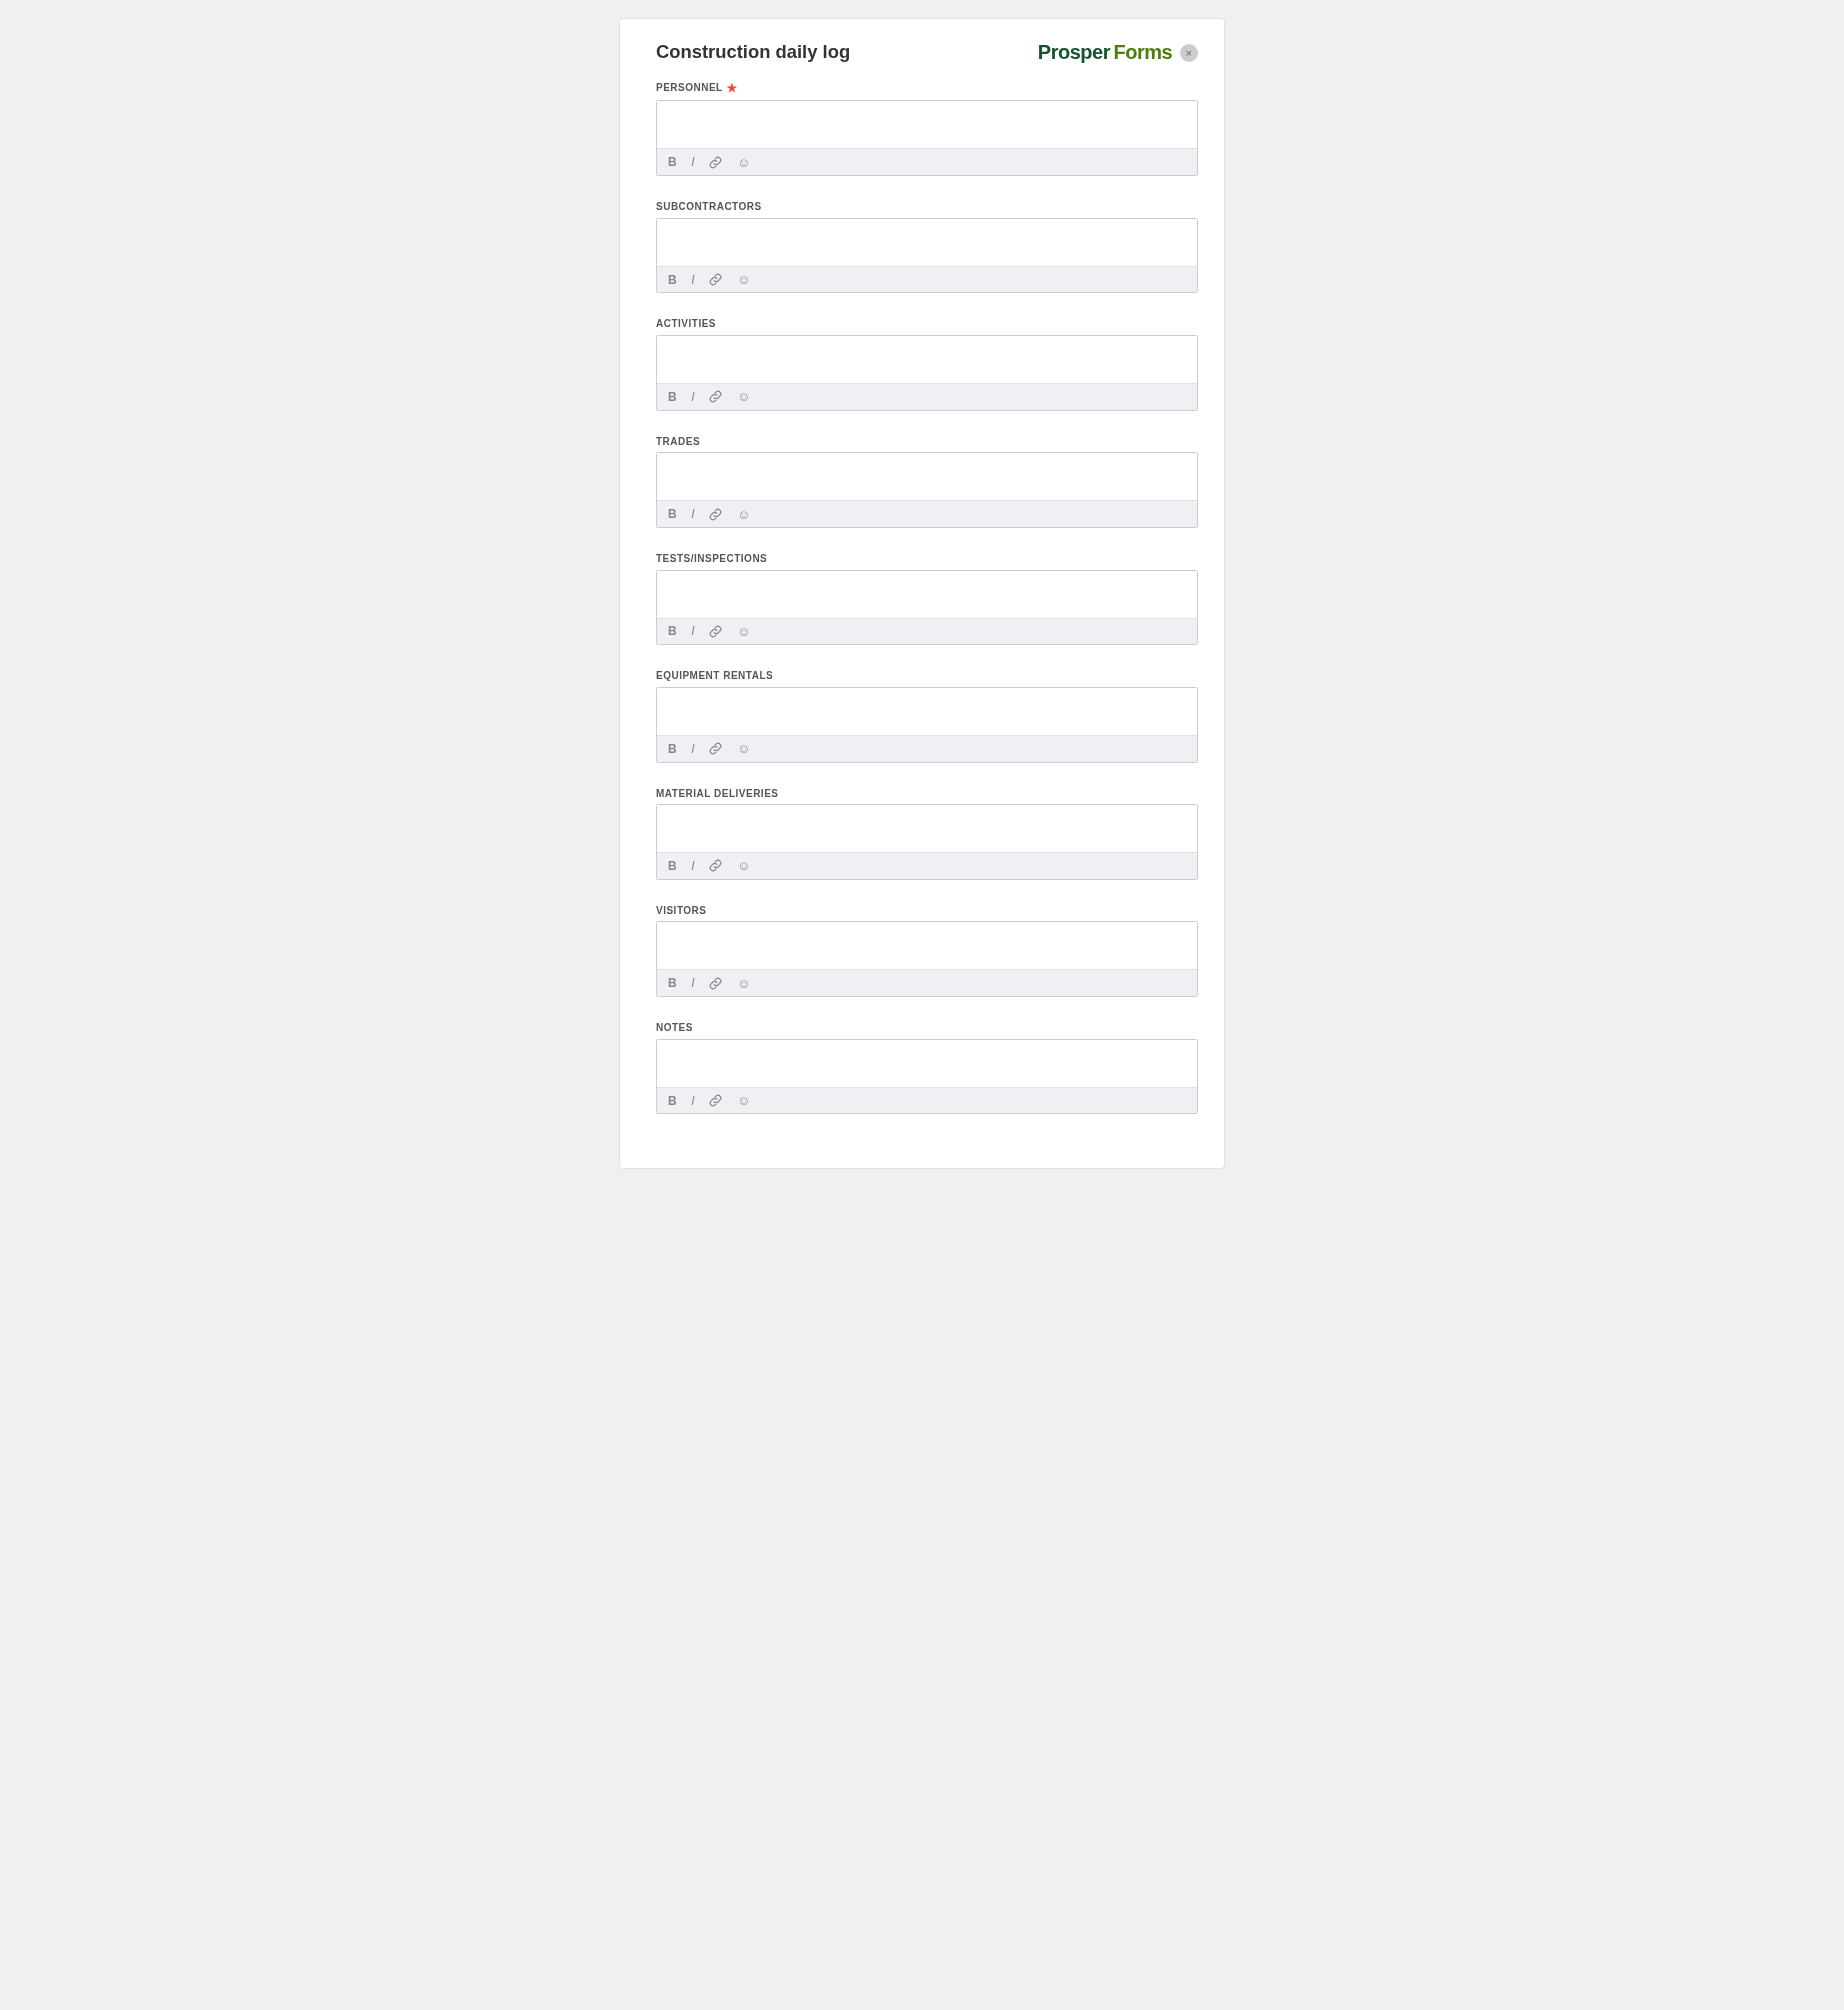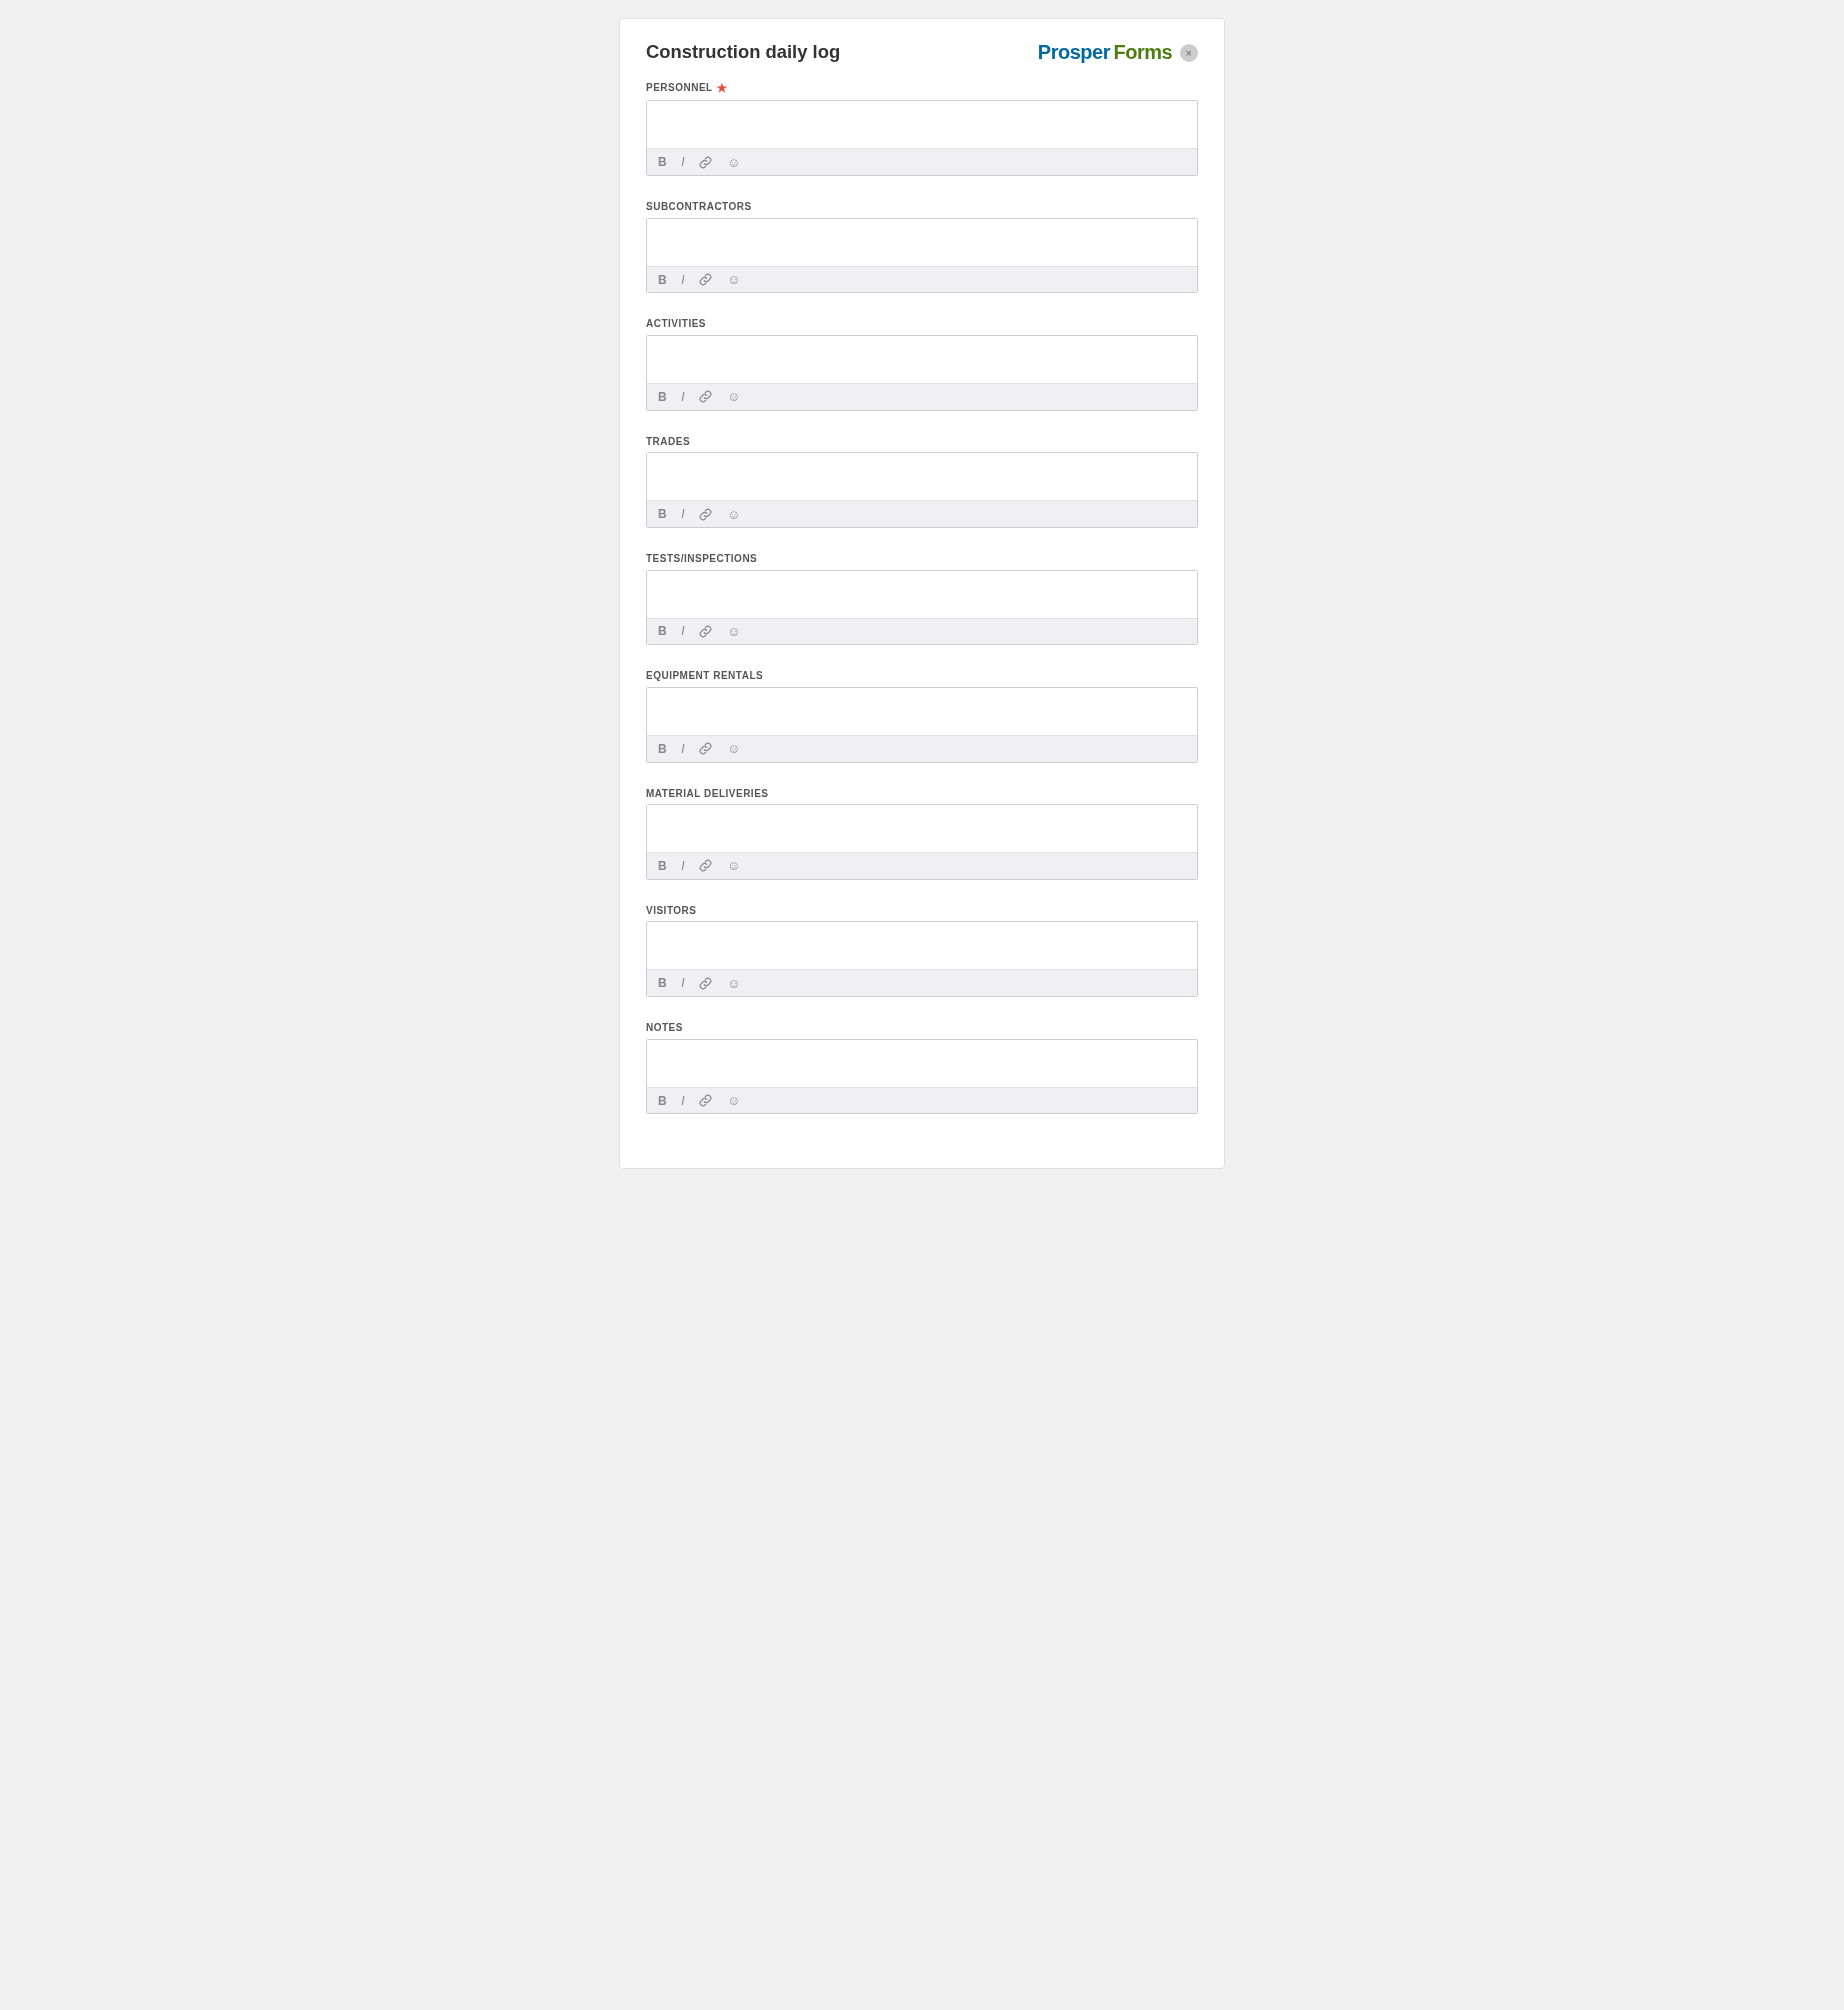--- a/index.html
+++ b/index.html
@@ -16,21 +16,21 @@
       align-items: flex-start;
       min-height: 100vh;
       padding: 18.4px;
     }
 
     .form-container {
       background: #ffffff;
       border: 0.9px solid #e0e0e0;
       border-radius: 3.7px;
       width: 606px;
-      padding: 22px 26px 29px 26px;
+      padding: 22px 26px 29px 36px;
       position: relative;
     }
 
     .form-header {
       display: flex;
       justify-content: space-between;
       align-items: flex-start;
       margin-bottom: 16.5px;
     }
 
@@ -43,21 +43,21 @@
 
     .logo-container {
       display: flex;
       align-items: center;
       gap: 3.7px;
     }
 
     .logo-prosper {
       font-size: 20px;
       font-weight: 700;
-      color: #0369a1;
+      color: #14532d;
       letter-spacing: -0.5px;
     }
 
     .logo-forms {
       font-size: 20px;
       font-weight: 700;
       color: #4d7c0f;
       letter-spacing: -0.5px;
     }
 

